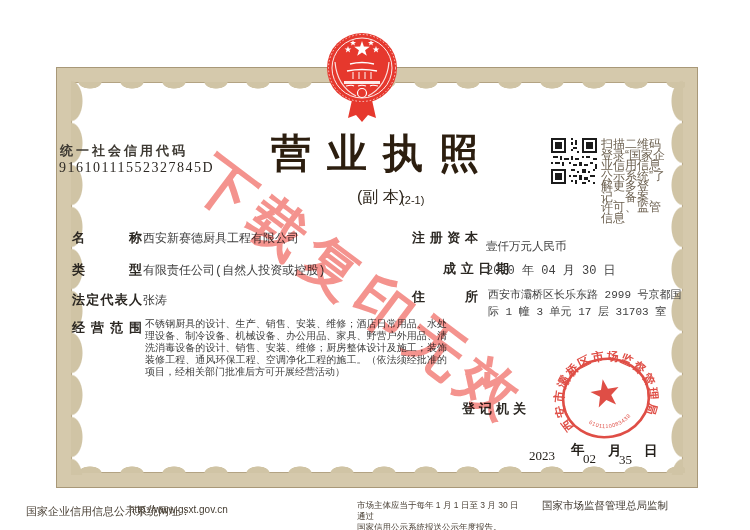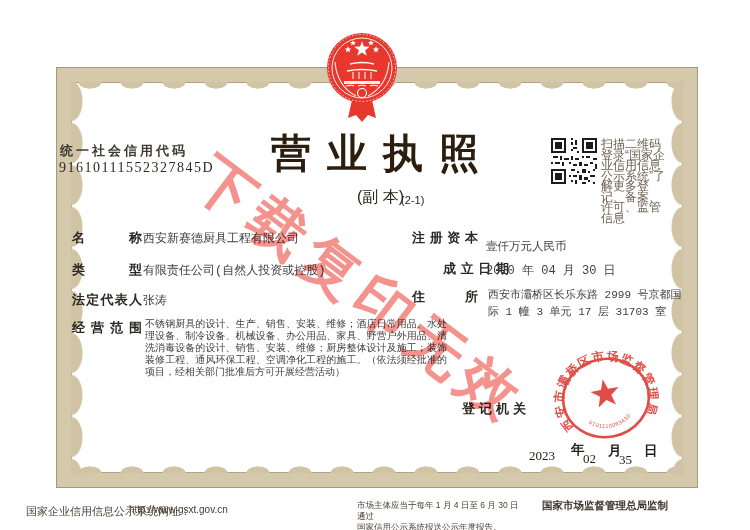--- a/index.html
+++ b/index.html
@@ -63,21 +63,21 @@
   
   .watermark { position:absolute; left:225px; top:140px; transform:rotate(37deg); transform-origin:0 0;
                font-family:"Liberation Serif", serif; font-size:58px; font-weight:700; letter-spacing:8px;
                color:#f2807a; opacity:.85; mix-blend-mode:multiply; white-space:nowrap;
                z-index:7; pointer-events:none; }
 
   
   .f-left-label { left:26px; top:504px; font-size:11px; color:#4a4136; z-index:3; }
   .f-url { left:129px; top:504px; font-size:10px; color:#443c31; z-index:3; }
   .f-mid { left:357px; top:500px; width:170px; font-size:8.5px; line-height:11px; color:#4a4136; z-index:3; }
-  .f-right { left:542px; top:499px; font-size:10.5px; font-weight:700; color:#3c352c; z-index:3; }
+  .f-right { left:542px; top:499px; font-size:10.5px; font-weight:400; color:#3c352c; z-index:3; }
 
   .emblem { left:324px; top:32px; z-index:4; }
 </style>
 </head>
 <body>
 
 <div class="frame">
   <div class="sc sc-top"></div>
   <div class="sc sc-bottom"></div>
   <div class="sc sc-left"></div>
@@ -219,16 +219,16 @@
 <span class="d-num d-03">02</span>
 <span class="d-char d-month">月</span>
 <span class="d-num d-22">35</span>
 <span class="d-char d-day">日</span>
 
 <div class="watermark">下载复印无效</div>
 
 <div class="abs f-left-label">国家企业信用信息公示系统网址：</div>
 <div class="abs f-url">http://www.gsxt.gov.cn</div>
 <div class="abs f-mid">
-  <div>市场主体应当于每年 1 月 4 日至 6 月 30 日通过</div>
+  <div>市场主体应当于每年 1 月 1 日至 3 月 30 日通过</div>
   <div>国家信用公示系统报送公示年度报告。</div>
 </div>
 <div class="abs f-right">国家市场监督管理总局监制</div>
 
 </body></html>

